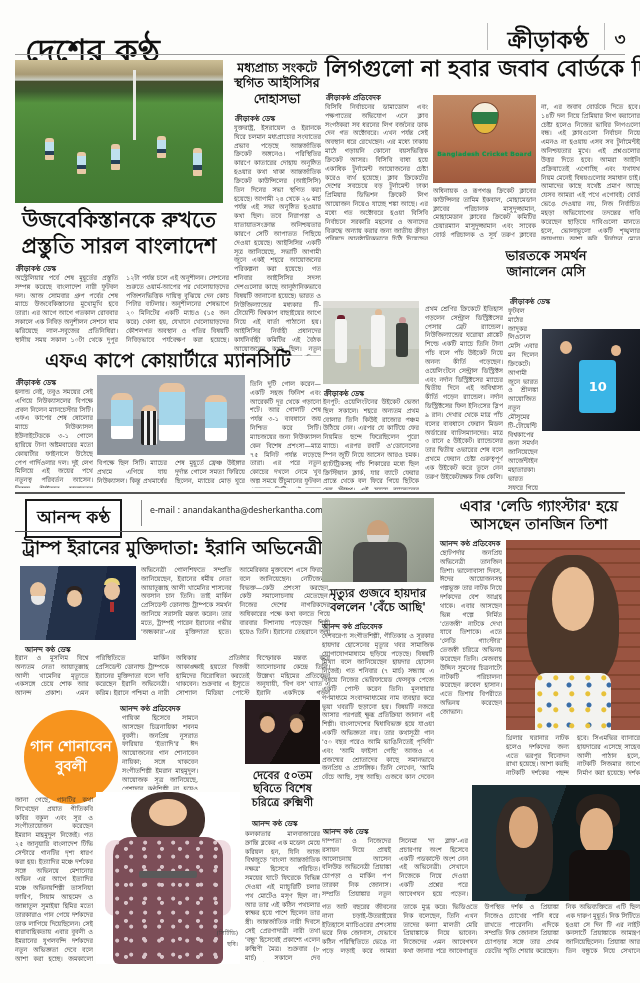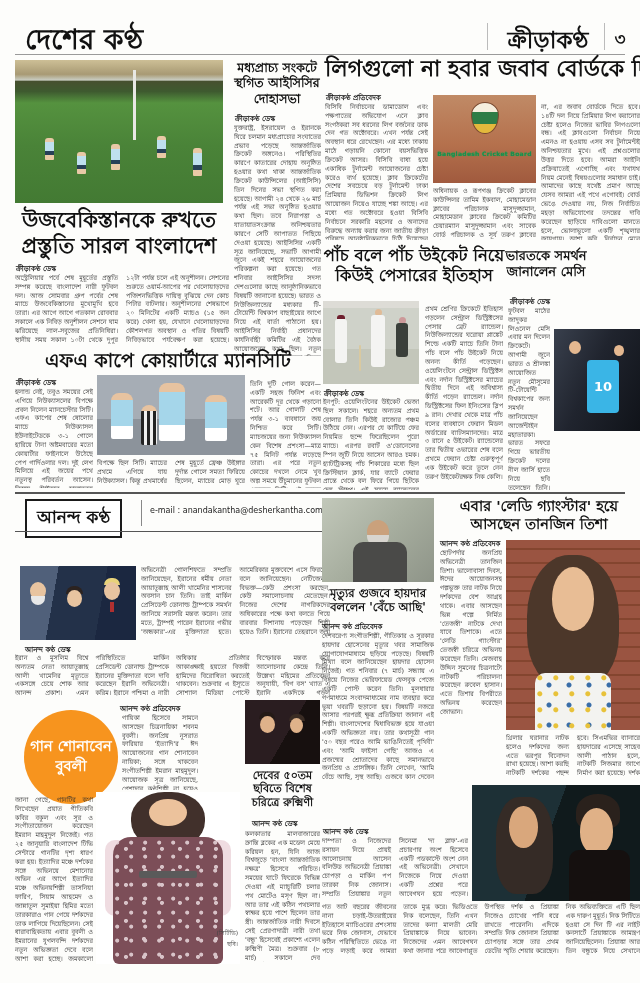--- a/index.html
+++ b/index.html
@@ -1,21 +1,21 @@
 <!DOCTYPE html>
 <html><head>
 <meta charset="utf-8">
 <style>
   html,body{margin:0;padding:0;background:#e8e8e8;}
   #page{position:relative;width:640px;height:983px;background:#fdfdfb;margin:0 auto;overflow:hidden;
         font-family:"DejaVu Sans",sans-serif;color:#1c1c1c;}
   .abs{position:absolute;}
   .rule{position:absolute;background:#9a9a9a;}
   .vline{position:absolute;background:#bbb;width:1px;}
-  .logo{font-weight:800;font-size:28px;letter-spacing:0;color:#111;}
+  .logo{font-weight:800;font-size:32px;letter-spacing:0;color:#111;margin-top:8px;}
   .dateline{font-size:7.5px;color:#222;text-align:right;line-height:1.6;}
   .kmast{font-weight:800;font-size:23px;color:#111;text-align:center;}
   .pageno{font-weight:700;font-size:17px;color:#111;text-align:center;}
   .hl{font-weight:800;color:#111;text-align:center;line-height:1.22;}
   .hl-left{text-align:left;}
   .byline{font-weight:700;font-size:7px;color:#111;}
   .body{font-size:6.4px;line-height:1.38;text-align:justify;color:#2e2e2e;overflow:hidden;}
   .cols2{column-count:2;column-gap:8px;}
   .cols4{column-count:4;column-gap:7px;}
   .photo{position:absolute;overflow:hidden;background:#cfcfcf;}
@@ -122,38 +122,37 @@
   <div class="abs hl hl-left" style="left:325px;top:56px;width:315px;font-size:22px;white-space:nowrap;">লিগগুলো না হবার জবাব বোর্ডকে দিতে হবে</div>
   <div class="abs byline" style="left:326px;top:92px;">ক্রীড়াকণ্ঠ প্রতিবেদক</div>
   <div class="abs body" style="left:325px;top:103px;width:103px;height:137px;">বিসিবি নির্বাচনের ডামাডোল এবং পক্ষপাতের অভিযোগ এনে ক্লাব সংগঠকরা সব ধরনের লিগ বর্জনের ডাক দেন গত অক্টোবরে। এখন পর্যন্ত সেই অবস্থান ধরে রেখেছেন। এর মধ্যে ঢাকায় মাঠে গড়ায়নি কোনো বয়সভিত্তিক ক্রিকেট আসর। বিসিবি বাধ্য হয়ে একাধিক টুর্নামেন্ট আয়োজনের চেষ্টা করেও ব্যর্থ হয়েছে। ক্লাব ক্রিকেটের দেশের সবচেয়ে বড় টুর্নামেন্ট ঢাকা প্রিমিয়ার ডিভিশন ক্রিকেট লিগ আয়োজন নিয়েও যাচ্ছে শঙ্কা আছে। এর মধ্যে গত অক্টোবরে হওয়া বিসিবি নির্বাচনে সরকারি মহলের ও অন্যদের বিরুদ্ধে অন্যায় করার জন্য জাতীয় ক্রীড়া পরিষদে আনুষ্ঠানিকভাবে চিঠি দিয়েছেন ৪১ ক্লাবের কর্মকর্তারা। সেখানেই যুব দলের ক্লাবের কাউন্সিলর ও বিসিবির সাবেক সহ-সভাপতি জালাল ইউনুস বলেন, এত দিন কেন লিগ বন্ধ তার কারণ বোধগম্য নয়। রাজধানীর ক্লাবগুলোর ক্রীড়া পরিষদের সচিবের কাছে অভিযোগ জমা দেওয়ার পর বাংলাদেশের যুগোপযোগী হবে জাতীয় ক্রিকেট ব্যবস্থা গড়তে।</div>
   <div class="photo ph-bcb" style="left:433px;top:95px;width:103px;height:88px;">
     <div class="bcb-crest"></div>
     <div class="bcb-sign">Bangladesh Cricket Board</div>
   </div>
   <div class="abs body" style="left:433px;top:187px;width:103px;height:53px;">অধিনায়ক ও রূপগঞ্জ ক্রিকেট ক্লাবের কাউন্সিলর তামিম ইকবাল, মোহামেডান ক্লাবের পরিচালক মাসুদুজ্জামান, মোহামেডান ক্লাবের ক্রিকেট কমিটির চেয়ারম্যান মাসুদুজ্জামান এবং সাবেক বোর্ড পরিচালক ও সূর্য তরুণ ক্লাবের কাউন্সিলর ফাহিম সিনহা, ইন্দিরা রোড ক্রীড়া চক্রের কাউন্সিলর রাশিদুল ইসলাম বাবু, বাংলাদেশ কাউন্সিলর জিয়াউর রহমান তপু, প্রগতি সংঘের কাউন্সিলর সাব্বির আহমেদ রুবেল, গোপীবাগ ফ্রেন্ডসের কাউন্সিলর শরিফুল ইসলাম শুভ; সেখানে হারানো লিগ বন্ধ থাকা নিয়ে ক্ষতির কথা বললেন, এই বিষয়টির কিছু আসলে ভুলে যায়নি যে ফেলা হচ্ছে না। কেন লিগগুলো হচ্ছে</div>
   <div class="abs body" style="left:541px;top:103px;width:99px;height:137px;">না, এর জবাব বোর্ডকে দিতে হবে। ১৪টি দল নিয়ে প্রিমিয়ার লিগ করানোর চেষ্টা হলেও নিজের ভাবির লিগগুলো বন্ধ। এই ক্লাবগুলো নির্বাচন নিয়ে এমনও না হওয়ায় এসব সব টুর্নামেন্টই অনিশ্চয়তার মুখে। এই প্রশ্নগুলোর উত্তর দিতে হবে। আমরা আইনি প্রক্রিয়াতেই এগোচ্ছি এবং যথাযথ নিয়ম মেনেই বিষয়গুলোর সমাধান চাই। আমাদের কাছে যথেষ্ট প্রমাণ আছে যেসব আমরা এই পথে এগোবই। বোর্ড ভেঙে দেওয়ার নয়, নিজ নির্বাচিত মহড়া অভিযোগের তদন্তের দাবি করেছেন ছাড়িয়ে দাবিগুলো মানতে হলে, ভোলাভুলো একটি শৃঙ্খলার জায়গায়। আশা করি, নির্বাচন মেনে নেওয়া হয়েছে তার প্রতিনিধিরা যদি আবার বোর্ড ছেড়ে দেওয়ার দাবি জানায়, অন্যরা কেউই শরিক হবে না। বিসিবি বাংলাদেশের ক্রীড়াঙ্গনের একটি বড় প্রতিষ্ঠান। তাই আইনি প্রক্রিয়া এবং স্বার্থ তদন্তের মাধ্যমে সঠিক বিচার হওয়া উচিত। একটি সবচেয়ে মোহামেডান ক্লাবের ক্রিকেট কমিটির চেয়ারম্যান জানান বোর্ড অবশ্যই নির্বাচিত খুব অনুযায়ী লিগ বন্ধ না করে ভুল করেছে। তারা বর্তমান বোর্ডের দ্বিধান্বিত হয়ে যা বলেই খেলা চালিয়ে নিয়েছে।</div>
 
-  <div class="abs hl" style="left:323px;top:246px;width:182px;font-size:16.5px;">পাঁচ বলে পাঁচ উইকেট নিয়ে কিউই পেসারের ইতিহাস</div>
   <div class="photo ph-cricket" style="left:323px;top:301px;width:96px;height:83px;">
     <div class="cr-cap" style="left:14px;top:14px;"></div>
     <div class="cr-fig" style="left:12px;top:18px;width:12px;height:44px;"></div>
     <div class="cr-head" style="left:52px;top:8px;"></div>
     <div class="cr-fig" style="left:48px;top:14px;width:14px;height:52px;"></div>
     <div class="cr-head" style="left:76px;top:16px;background:#c99;"></div>
     <div class="cr-fig cr-dark" style="left:73px;top:22px;width:12px;height:34px;"></div>
     <div class="cr-fig" style="left:36px;top:44px;width:2px;height:26px;background:#d9c9a0;"></div>
   </div>
   <div class="abs byline" style="left:324px;top:388px;">ক্রীড়াকণ্ঠ ডেস্ক</div>
   <div class="abs body" style="left:323px;top:398px;width:96px;height:92px;">ইনপুট: ওয়েলিংটনের উইকেট ভেজা ছিল সকালে। শহরে অন্যতম প্রথম বোলার তিনি কিউই রাজ্যের পঞ্চম উঠিয়ে নেন। এরপর যে কাটিয়ে ফের নিয়মিত ছন্দে ফিরেছিলেন পুরো ম্যাচে। এরপর রবার্ট ও'ডোনেলের স্পিন জুটি নিয়ে আসেন আরও চমক। হ্যাটট্রিকসহ পাঁচ শিকারের মধ্যে ছিল ক্রিস্টিয়ান ক্লার্ক, যার ব্যাটে ফেরার প্রান্তে থেকে বল ফিরে গিয়ে ছিটকে দেয় স্টাম্প। এই সময়ে র‍্যান্ডেলের ফিগার ছিল অবিশ্বাস্য—৬ ওভারে ৬ রান দিয়ে ৫ উইকেট। অনেকক্ষণ টিকে থাকা ব্যাটসম্যানরাও ভাঙতে পারেননি এই চক্র। তরুণদের ইতিহাসে রেকর্ড হয়ে রয়ে গেছে। পরে র‍্যান্ডেল আরও দুটি উইকেট তুলে নেন। সব মিলিয়ে ১১ ওভারে ২৫ রান দিয়ে ৭ উইকেট নিয়ে শেষ করেন র‍্যান্ডেল, যা তার ক্যারিয়ারের সেরা বোলিং ফিগার।</div>
   <div class="abs body" style="left:425px;top:305px;width:78px;height:185px;">প্রথম শ্রেণির ক্রিকেটে ইতিহাস গড়লেন সেন্ট্রাল ডিস্ট্রিক্টসের পেসার ব্রেট র‍্যান্ডেল। নিউজিল্যান্ডের ঘরোয়া প্লাঙ্কেট শিল্ডে একটি ম্যাচে তিনি টানা পাঁচ বলে পাঁচ উইকেট নিয়ে অনন্য কীর্তি গড়েছেন। ওয়েলিংটনে সেন্ট্রাল ডিস্ট্রিক্টস এবং নর্দান ডিস্ট্রিক্টসের ম্যাচের দ্বিতীয় দিনে এই অবিশ্বাস্য কীর্তি গড়েন র‍্যান্ডেল। নর্দান ডিস্ট্রিক্টসের ফিল ইনিংসের স্লিপ ৯ রান। দেখার থেকে মাত্র পাঁচ বলের ব্যবধানে ফেরান মিডল অর্ডারের ব্যাটসম্যানদের। মাত্র ৩ রানে ৫ উইকেট। র‍্যান্ডেলের তার দ্বিতীয় ওভারের শেষ বলে প্রথমে ফেরান চেষ্টা গুরুত্বপূর্ণ এক উইকেট করে তুলে নেন তরুণ উইকেটরক্ষক নিক কেলি।</div>
 
   <div class="abs hl" style="left:480px;top:248px;width:132px;font-size:13px;">ভারতকে সমর্থন জানালেন মেসি</div>
   <div class="abs byline" style="left:510px;top:296px;">ক্রীড়াকণ্ঠ ডেস্ক</div>
   <div class="abs" style="left:508px;top:307px;width:132px;height:183px;overflow:hidden;">
-    <div class="photo ph-messi float-right" style="position:relative;width:86px;height:102px;float:right;margin:22px 0 3px 4px;">
+    <div class="photo ph-messi float-right" style="position:relative;width:98px;height:102px;float:right;margin:22px 0 3px 4px;">
       <div class="ms-face" style="left:18%;top:12%;"></div>
       <div class="ms-face" style="left:70%;top:16%;width:10px;height:11px;"></div>
       <div class="ms-jersey">10</div>
     </div>
     <div class="body" style="height:183px;">ফুটবল মাঠের জাদুকর লিওনেল মেসি এবার মন দিলেন ক্রিকেটে। আগামী জুনে ভারত ও শ্রীলঙ্কা আয়োজিত নতুন মৌসুমের টি-টোয়েন্টি বিশ্বকাপের জন্য সমর্থন জানিয়েছেন আর্জেন্টাইন মহাতারকা। ভারত সফরে গিয়ে ভারতীয় ক্রিকেট দলের নীল জার্সি হাতে নিয়ে ছবি তুলেছেন তিনি। মেসির হাতে ছিল ১০ নম্বর জার্সি। কাতার বিশ্বকাপজয়ী অধিনায়ক এই সফরে কলকাতা, মুম্বাই ও দিল্লিতে ভক্তদের সঙ্গে দেখা করেন। ভক্তদের ভালোবাসায় মুগ্ধ হয়ে তিনি ভারতীয় ক্রিকেট দলের প্রতি নিজের সমর্থন জানিয়েছেন। আর্জেন্টিনার এই মহাতারকার অফিসিয়াল ইন্ডিয়া ট্যুরে যোগদানে মেসির এই ছবি মুহূর্তেই ছড়িয়ে পড়ে যায়। মেসি এই সফরসহ ভক্তদের ভালোবাসায় নিয়েছে তার ২০২৩ সালের ঐতিহাসিক ভারত সফরের কথা। গোট ইন্ডিয়া ট্যুর-এর অংশ হিসেবে তিন দিন ভারতের তিনটি শহরে ভক্তদের সঙ্গে দেখা করার কথা রয়েছে তার।</div>
   </div>
 
   <div class="abs hl" style="left:15px;top:349px;width:306px;font-size:19px;white-space:nowrap;">এফএ কাপে কোয়ার্টারে ম্যানসিটি</div>
   <div class="abs byline" style="left:16px;top:377px;">ক্রীড়াকণ্ঠ ডেস্ক</div>
   <div class="abs body" style="left:15px;top:388px;width:78px;height:100px;">হলান্ড নেই, তবুও সময়ের সেই এগিয়ে নিউক্যাসলের বিপক্ষে প্রবল নিলেন ম্যানচেস্টার সিটি। এফএ কাপের শেষ ষোলোর ম্যাচে নিউক্যাসল ইউনাইটেডকে ৩-১ গোলে হারিয়ে টানা অষ্টমবারের মতো কোয়ার্টার ফাইনালে উঠেছে পেপ গার্দিওলার দল। দুই লেগ মিলিয়ে এই জয়ের পথে নতুনত্ব পরিবর্তন আসেন। বিস্ময় স্ট্রাইকার হালান্ডকে বিশ্রাম দিয়ে তিনি একাধিক নতুন খেলোয়াড়কে সুযোগ দেন। তবে শুরুতে নিউক্যাসলের চাপে পড়ে ম্যাচের একপর্যায়ে বেশ নড়বড়ে দেখা যায় সিটিজেনদের।</div>
@@ -166,20 +165,21 @@
   <div class="abs body cols2" style="left:97px;top:459px;width:148px;height:30px;">বিপক্ষে ছিল সিটি। ম্যাচের প্রথমে এগিয়ে যায় নিউক্যাসল। কিন্তু প্রথমার্ধের শেষ মুহূর্তে ফ্রেঞ্চ উইঙ্গার দুর্দান্ত গোলে সমতা ফিরিয়ে ছিলেন, ম্যাচের মোড় ঘুরে যায়। দ্বিতীয়ার্ধে নামার পরে ওমর মারমুশ ও ফিল ফোডেনের গোলে জয় নিশ্চিত হয়। ঘুরে দাঁড়িয়ে দারুণ ফুটবল খেলে হলান্ডের পরিবর্তে সুযোগ পেয়ে নিজেদের প্রমাণ করেছেন তরুণরা।</div>
   <div class="abs body" style="left:250px;top:380px;width:71px;height:108px;">তিনি দুটি গোল করেন—একটি সহজ ফিনিশ এবং আরেকটি দূর থেকে গড়ানো শটে। আর গোলটি শেষ পর্যন্ত ৩-১ ব্যবধানে জয় নিশ্চিত করে সিটি। ম্যাচজয়ের জন্য নিউক্যাসল কেন বিশেষ প্রশংসা—মাত্র ৭৫ মিনিট পর্যন্ত লড়েছে তারা। এর পরে নতুন কোচের দখলে নেমে খুব অল্প সময়ে উঁচুমানের ফুটবল খেলেছে সিটি। এই জয়ের ফলে গত ১১টি এফএ কাপ ম্যাচের মধ্যে ১০টিতেই জয় পেল সিটি। অনুপম ও ২০২৩ সালের চ্যাম্পিয়নরা ধারা ধরে রেখেছে।</div>
 
   <div class="rule" style="left:15px;right:15px;top:492px;height:1.5px;background:#555;"></div>
 
   <div class="akbox" style="left:25px;top:499px;">আনন্দ কণ্ঠ</div>
   <div class="vline" style="left:141px;top:500px;height:26px;background:#888;"></div>
   <div class="abs akmail" style="left:150px;top:506px;">e-mail : anandakantha@desherkantha.com</div>
   <div class="rule" style="left:15px;top:531px;width:315px;height:1px;background:#555;"></div>
 
+  <div class="abs hl" style="left:15px;top:537px;width:315px;font-size:18px;white-space:nowrap;">ট্রাম্প ইরানের মুক্তিদাতা: ইরানি অভিনেত্রী</div>
   <div class="photo ph-trump" style="left:20px;top:566px;width:116px;height:74px;">
     <div class="tp-face" style="left:10px;top:16px;"></div>
     <div class="tp-beard" style="left:11px;top:30px;"></div>
     <div class="tp-haird" style="left:46px;top:20px;"></div>
     <div class="tp-face" style="left:47px;top:24px;width:15px;height:17px;"></div>
     <div class="tp-hairb" style="left:84px;top:12px;"></div>
     <div class="tp-face" style="left:84px;top:16px;"></div>
     <div class="tp-tie" style="left:90px;top:36px;"></div>
   </div>
   <div class="abs body cols2" style="left:141px;top:566px;width:189px;height:74px;">অভিনেত্রী গোলশিফতে সম্প্রতি জানিয়েছেন, ইরানের ধর্মীয় নেতা আয়াতুল্লাহ আলী খামেনির শাসনের অবসান চান তিনি। তাই মার্কিন প্রেসিডেন্ট ডোনাল্ড ট্রাম্পকে সমর্থন জানিয়ে সরাসরি মন্তব্য করেন। তার মতে, ট্রাম্পই পারেন ইরানের গভীর 'অন্ধকার'-এর মুক্তিদাতা হতে। আমেরিকার মুক্তবেশে এসে ফিরবেন বলে জানিয়েছেন। নেটিজেনরা বিভক্ত—কেউ প্রশংসা করছেন, কেউ সমালোচনায় মেতেছেন। নিজের দেশের নাগরিকদের অধিকারের পক্ষে কথা বলতে গিয়ে বারবার নিশানায় পড়েছেন শিল্পী হয়েও তিনি। ইরানের তেহরানে জন্ম নেওয়া যাননা গার্বিয়ে কেলিন ক্রু হিসেবে কর্মীদের ধরে আসছে। ভেতরে বিয়ে দিতে</div>

